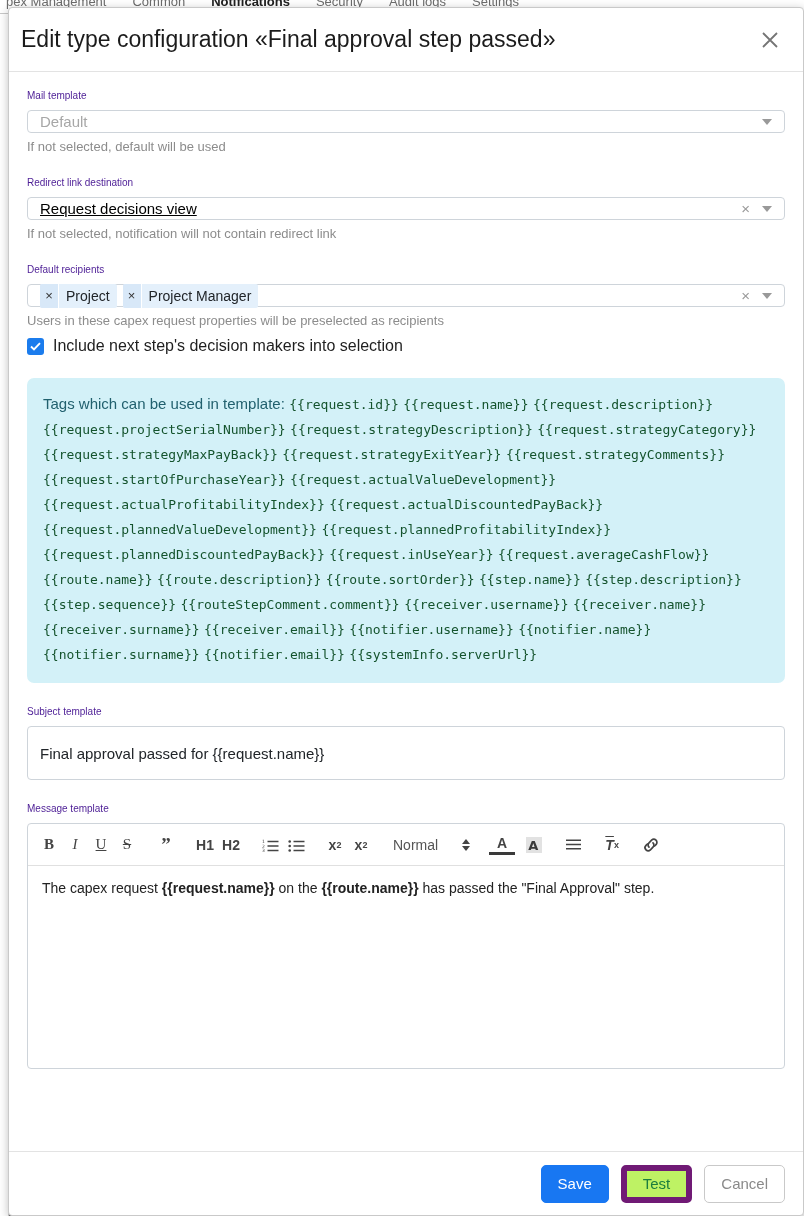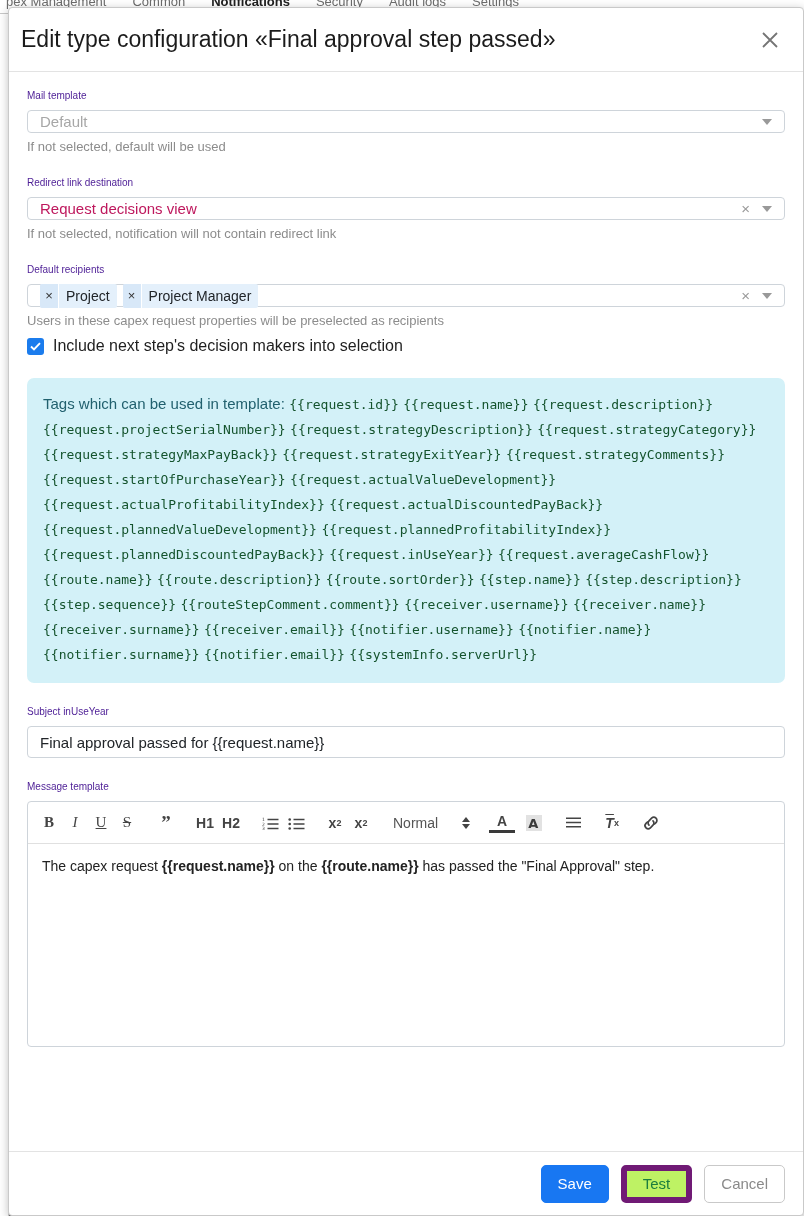--- a/index.html
+++ b/index.html
@@ -88,21 +88,21 @@
   .field-label.spaced { margin-top: 23px; }
 
   .control {
     width: 100%; height: 23px;
     border: 1px solid #ced4da; border-radius: 4px;
     background: #fff;
     display: flex; align-items: center;
     padding: 0 8px 0 12px;
     font-size: 15px; color: #212529;
   }
-  .control .val { flex: 1; color: #be185d; }
+  .control .val { flex: 1; color: #000000; text-decoration: underline; }
   .control .placeholder { flex: 1; color: #a7a7a7; }
   .control .clear-x {
     color: #9a9a9a; font-size: 15px; padding: 0 8px; cursor: pointer;
   }
   .caret {
     width: 0; height: 0;
     border-left: 5px solid transparent;
     border-right: 5px solid transparent;
     border-top: 6px solid #999;
     margin-left: 4px; margin-right: 4px;
@@ -150,21 +150,21 @@
   .tags-intro { font-size: 15px; color: #21606e; }
   .tag-tok {
     font-family: "DejaVu Sans Mono", monospace;
     font-size: 13px;
     color: #14532d;
     white-space: nowrap;
   }
 
   
   .text-input {
-    width: 100%; height: 32px;
+    width: 100%; height: 54px;
     border: 1px solid #ced4da; border-radius: 4px;
     background: #fff; padding: 0 12px;
     font-size: 15px; color: #212529;
     display: flex; align-items: center;
   }
 
   
   .editor-wrap {
     border: 1px solid #ced4da; border-radius: 4px; overflow: hidden;
     height: 246px; display: flex; flex-direction: column;
@@ -308,21 +308,21 @@
         </svg>
       </span>
       <span class="check-label">Include next step's decision makers into selection</span>
     </div>
 
     <div class="tags-panel">
       <span class="tags-intro">Tags which can be used in template:</span>
       <span id="tag-token-container"><span class="tag-tok">{{request.id}}</span> <span class="tag-tok">{{request.name}}</span> <span class="tag-tok">{{request.description}}</span> <span class="tag-tok">{{request.projectSerialNumber}}</span> <span class="tag-tok">{{request.strategyDescription}}</span> <span class="tag-tok">{{request.strategyCategory}}</span> <span class="tag-tok">{{request.strategyMaxPayBack}}</span> <span class="tag-tok">{{request.strategyExitYear}}</span> <span class="tag-tok">{{request.strategyComments}}</span> <span class="tag-tok">{{request.startOfPurchaseYear}}</span> <span class="tag-tok">{{request.actualValueDevelopment}}</span> <span class="tag-tok">{{request.actualProfitabilityIndex}}</span> <span class="tag-tok">{{request.actualDiscountedPayBack}}</span> <span class="tag-tok">{{request.plannedValueDevelopment}}</span> <span class="tag-tok">{{request.plannedProfitabilityIndex}}</span> <span class="tag-tok">{{request.plannedDiscountedPayBack}}</span> <span class="tag-tok">{{request.inUseYear}}</span> <span class="tag-tok">{{request.averageCashFlow}}</span> <span class="tag-tok">{{route.name}}</span> <span class="tag-tok">{{route.description}}</span> <span class="tag-tok">{{route.sortOrder}}</span> <span class="tag-tok">{{step.name}}</span> <span class="tag-tok">{{step.description}}</span> <span class="tag-tok">{{step.sequence}}</span> <span class="tag-tok">{{routeStepComment.comment}}</span> <span class="tag-tok">{{receiver.username}}</span> <span class="tag-tok">{{receiver.name}}</span> <span class="tag-tok">{{receiver.surname}}</span> <span class="tag-tok">{{receiver.email}}</span> <span class="tag-tok">{{notifier.username}}</span> <span class="tag-tok">{{notifier.name}}</span> <span class="tag-tok">{{notifier.surname}}</span> <span class="tag-tok">{{notifier.email}}</span> <span class="tag-tok">{{systemInfo.serverUrl}}</span> </span>
     </div>
 
-    <div class="field-label spaced">Subject inUseYear</div>
+    <div class="field-label spaced">Subject template</div>
     <div class="text-input">Final approval passed for {{request.name}}</div>
 
     <div class="field-label spaced">Message template</div>
     <div class="editor-wrap">
       <div class="editor-toolbar">
         <span class="tb" style="font-weight:bold">B</span>
         <span class="tb" style="font-style:italic">I</span>
         <span class="tb" style="text-decoration:underline">U</span>
         <span class="tb" style="text-decoration:line-through">S</span>
         <span class="tb-gap"></span>

